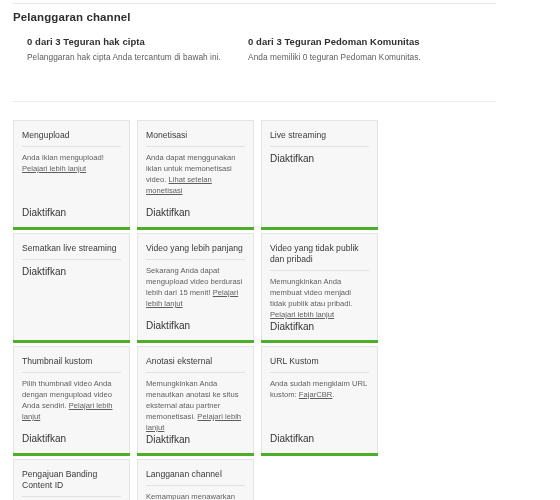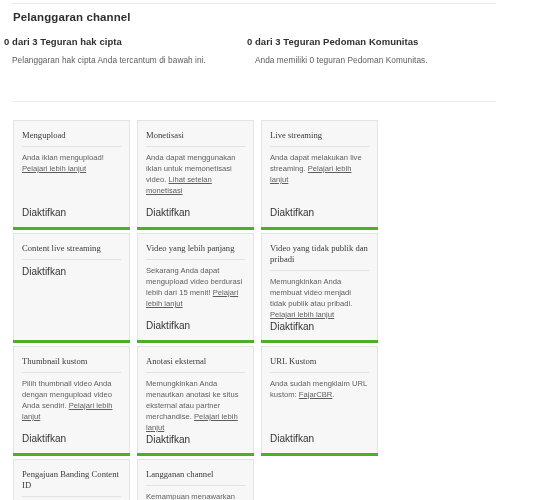--- a/index.html
+++ b/index.html
@@ -39,35 +39,35 @@
   }
   .strike-summary {
     position: absolute;
     top: 36px;
     left: 0;
     right: 0;
     display: flex;
   }
   .strike-col {
     box-sizing: border-box;
-    padding-left: 4px;
+    padding-left: 27px;
   }
   .strike-col.col-a { width: 272px; }
   .strike-col.col-b { width: 288px; padding-left: 0; }
   .strike-head {
     font-size: 9.5px;
     font-weight: bold;
     color: #2f2f2f;
     margin: 0 0 5px 0;
     letter-spacing: 0.05px;
   }
   .strike-sub {
     font-size: 8.3px;
     color: #5c5c5c;
-    margin: 8px;
+    margin: 0;
     letter-spacing: 0.05px;
   }
   .mid-rule {
     position: absolute;
     top: 101px;
     left: 12px;
     right: 12px;
     height: 1px;
     background: #ececec;
   }
@@ -93,21 +93,20 @@
     flex-direction: column;
   }
   .feature-card .card-title {
     font-size: 8.6px;
     color: #3a3a3a;
     line-height: 1.28;
     margin: 0 0 6px 0;
     padding-bottom: 5px;
     border-bottom: 1px solid #e2e2e2;
     letter-spacing: 0.02px;
-    font-family: Liberation Serif, serif;
   }
   .feature-card .card-body {
     font-size: 7.6px;
     color: #5e5e5e;
     line-height: 1.44;
     margin: 0;
     flex: 1 1 auto;
     letter-spacing: 0.02px;
   }
   .feature-card .card-body a {
@@ -160,26 +159,25 @@
         <div class="status-bar" style="background: rgb(76, 175, 39);"></div>
       </div>
       <div class="feature-card">
         <div class="card-title">Monetisasi</div>
         <div class="card-body"><span>Anda dapat menggunakan iklan untuk memonetisasi video. </span><a href="#">Lihat setelan monetisasi</a></div>
         <div class="card-status">Diaktifkan</div>
         <div class="status-bar" style="background: rgb(76, 175, 39);"></div>
       </div>
       <div class="feature-card">
         <div class="card-title">Live streaming</div>
-        <div class="card-body"><span>Anda dapat melakukan live streaming. </span><a href="#">Pelajari lebih lanjut</a></div>
-        <div class="card-status">Diaktifkan</div>
-        <div class="status-bar" style="background: rgb(76, 175, 39);"></div>
-      </div>
-      <div class="feature-card">
-        <div class="card-title">Content live streaming</div>
+        <div class="card-status">Diaktifkan</div>
+        <div class="status-bar" style="background: rgb(76, 175, 39);"></div>
+      </div>
+      <div class="feature-card">
+        <div class="card-title">Sematkan live streaming</div>
         <div class="card-status">Diaktifkan</div>
         <div class="status-bar" style="background: rgb(76, 175, 39);"></div>
       </div>
       <div class="feature-card">
         <div class="card-title">Video yang lebih panjang</div>
         <div class="card-body"><span>Sekarang Anda dapat mengupload video berdurasi lebih dari 15 menit! </span><a href="#">Pelajari lebih lanjut</a></div>
         <div class="card-status">Diaktifkan</div>
         <div class="status-bar" style="background: rgb(76, 175, 39);"></div>
       </div>
       <div class="feature-card">
@@ -189,21 +187,21 @@
         <div class="status-bar" style="background: rgb(76, 175, 39);"></div>
       </div>
       <div class="feature-card">
         <div class="card-title">Thumbnail kustom</div>
         <div class="card-body"><span>Pilih thumbnail video Anda dengan mengupload video Anda sendiri. </span><a href="#">Pelajari lebih lanjut</a></div>
         <div class="card-status">Diaktifkan</div>
         <div class="status-bar" style="background: rgb(76, 175, 39);"></div>
       </div>
       <div class="feature-card">
         <div class="card-title">Anotasi eksternal</div>
-        <div class="card-body"><span>Memungkinkan Anda menautkan anotasi ke situs eksternal atau partner merchandise. </span><a href="#">Pelajari lebih lanjut</a></div>
+        <div class="card-body"><span>Memungkinkan Anda menautkan anotasi ke situs eksternal atau partner memonetisasi. </span><a href="#">Pelajari lebih lanjut</a></div>
         <div class="card-status">Diaktifkan</div>
         <div class="status-bar" style="background: rgb(76, 175, 39);"></div>
       </div>
       <div class="feature-card">
         <div class="card-title">URL Kustom</div>
         <div class="card-body"><span>Anda sudah mengklaim URL kustom: </span><a href="#">FajarCBR</a><span>.</span></div>
         <div class="card-status">Diaktifkan</div>
         <div class="status-bar" style="background: rgb(76, 175, 39);"></div>
       </div>
       <div class="feature-card">

